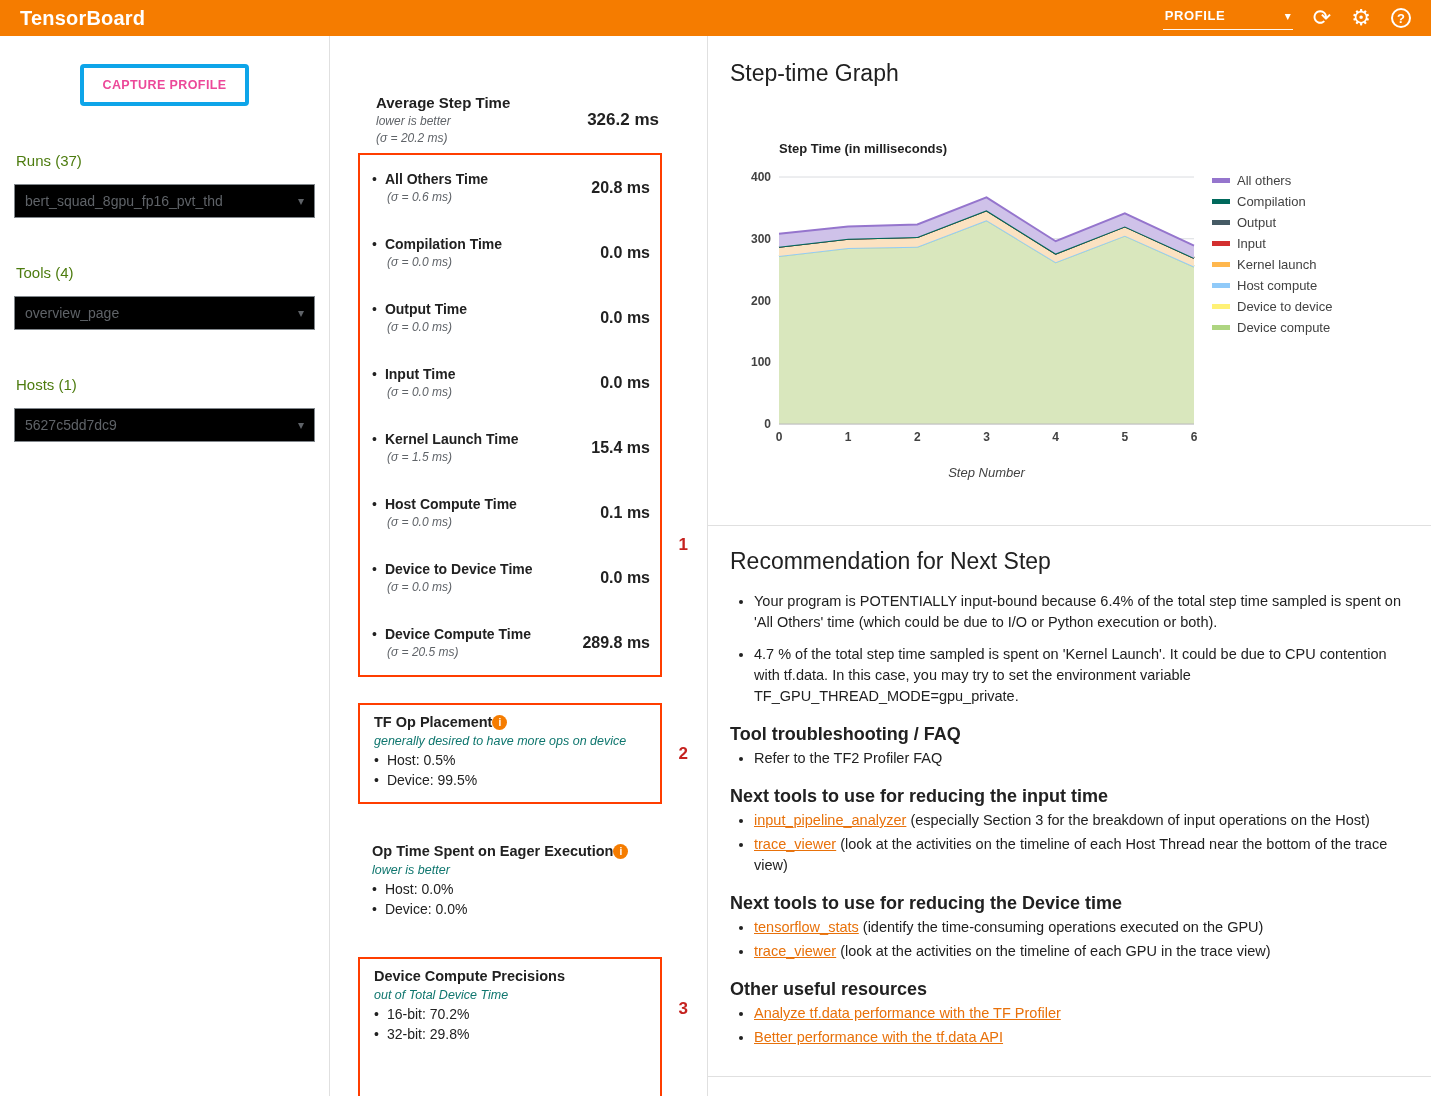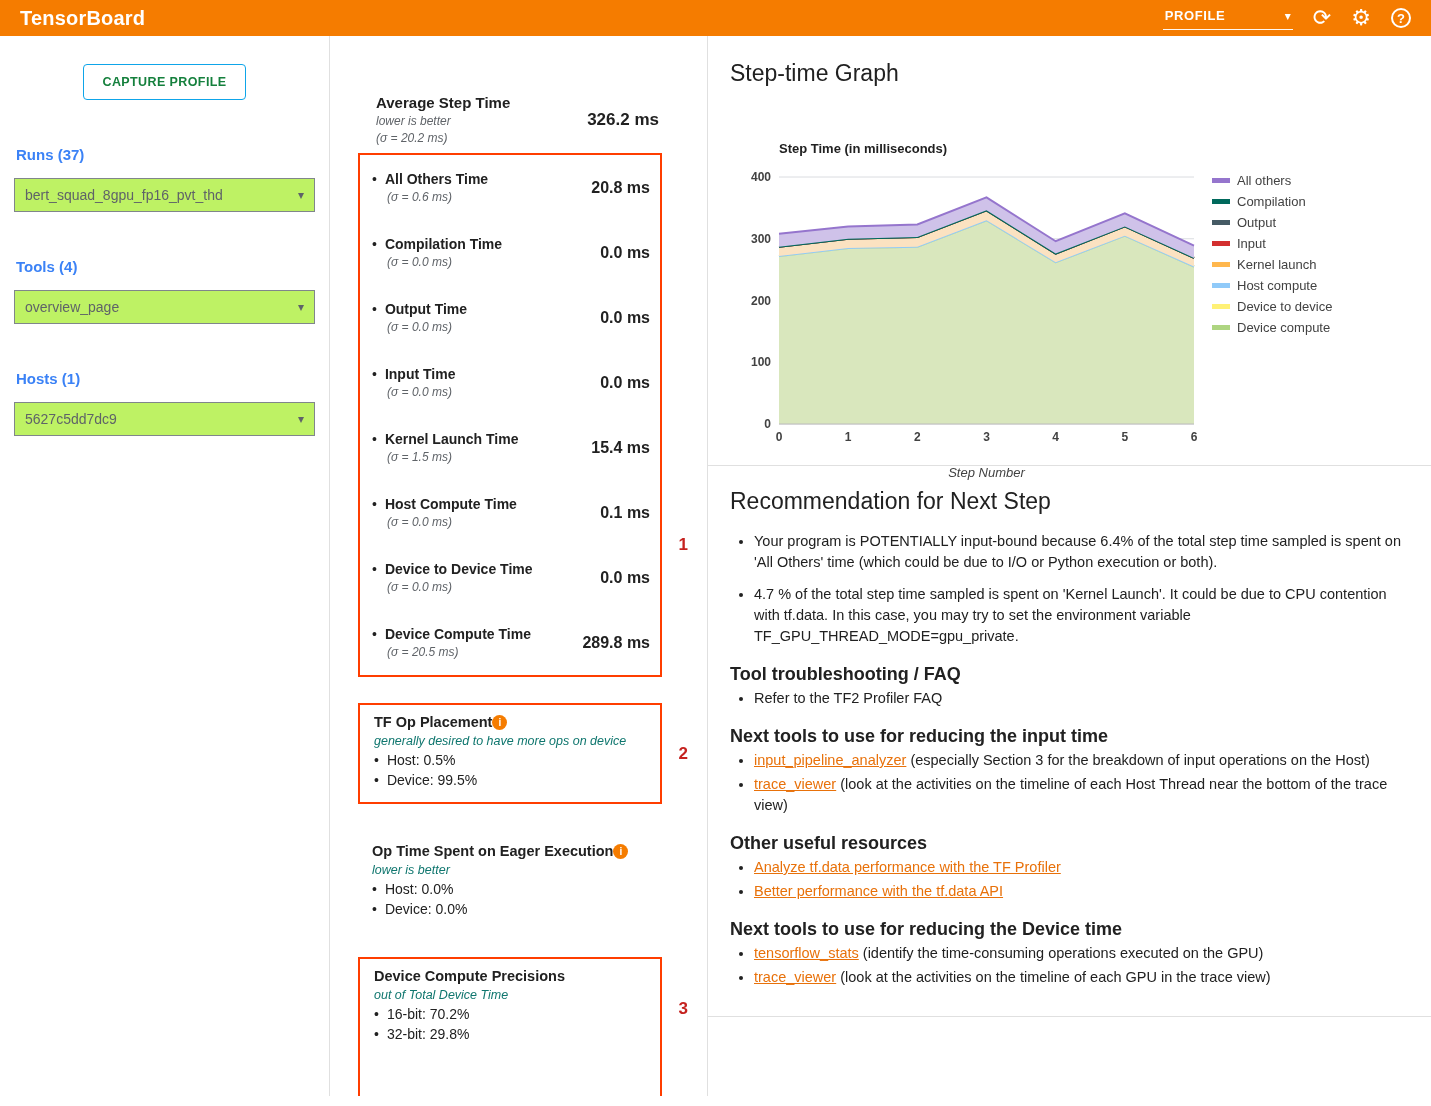--- a/index.html
+++ b/index.html
@@ -18,24 +18,24 @@
   .help-icon { width: 20px; height: 20px; border: 2px solid #fff; border-radius: 50%; display: flex;
     align-items: center; justify-content: center; font-size: 13px; font-weight: 700; cursor: pointer; }
 
   
   .main { display: flex; height: calc(100% - 46px); }
   .sidebar { width: 330px; flex: 0 0 330px; border-right: 1px solid #e0e0e0; padding: 28px 14px 0 14px; }
   .middle { width: 378px; flex: 0 0 378px; border-right: 1px solid #e0e0e0; padding: 24px 0 0 22px; overflow: hidden; }
   .right { flex: 1; display: flex; flex-direction: column; overflow: hidden; }
 
   
-  .capture-btn { display: block; margin: 0 auto; padding: 10px 18px; background: #fff; border: 1px solid #0ea5e9;
-    border-radius: 4px; font-family: inherit; font-size: 12.5px; font-weight: 700; letter-spacing: .4px; color: #15803d; cursor: pointer; }
-  .side-label { margin: 46px 2px 0 2px; font-size: 15px; font-weight: 700; color: #3b82f6; }
-  .dropdown { margin-top: 15px; height: 34px; border: 1px solid #80868b; background: #bef264; display: flex;
+  .capture-btn { display: block; margin: 0 auto; padding: 10px 18px; background: #fff; border: 4px solid #0ea5e9;
+    border-radius: 4px; font-family: inherit; font-size: 12.5px; font-weight: 700; letter-spacing: .4px; color: #ec4899; cursor: pointer; }
+  .side-label { margin: 46px 2px 0 2px; font-size: 15px; font-weight: 400; color: #4d7c0f; }
+  .dropdown { margin-top: 15px; height: 34px; border: 1px solid #80868b; background: #000000; display: flex;
     align-items: center; justify-content: space-between; padding: 0 10px; cursor: pointer; }
   .dropdown .dd-val { font-size: 14px; color: #5f6368; white-space: nowrap; overflow: hidden; text-overflow: ellipsis; }
   .dropdown .caret { color: #5f6368; font-size: 12px; margin-left: 8px; }
 
   
   h2.panel-title { font-size: 23px; font-weight: 400; color: #212121; }
   .avg-row { display: flex; justify-content: space-between; margin: 34px 48px 8px 24px; }
   .avg-title { font-size: 15px; font-weight: 700; }
   .note-it { font-style: italic; font-size: 12px; color: #5f6368; margin-top: 3px; }
   .avg-value { font-size: 17px; font-weight: 700; align-self: center; }
@@ -56,21 +56,21 @@
   .info-icon { width: 15px; height: 15px; border-radius: 50%; background: #f57c00; color: #fff; font-size: 10px;
     font-weight: 700; font-style: normal; display: inline-flex; align-items: center; justify-content: center; cursor: pointer; }
   .ib-note { font-style: italic; font-size: 12.5px; color: #0f766e; margin: 4px 0 3px 0; }
   .ib-list { list-style: none; }
   .ib-list li { font-size: 14px; line-height: 19.5px; color: #212121; }
   .ib-list li::before { content: "•"; margin-right: 8px; }
   .eager { margin: 30px 45px 0 6px; }
   .box3 { padding-bottom: 40px; }
 
   
-  .graph-card { height: 430px; border-bottom: 1px solid #e0e0e0; padding: 24px 15px 0 22px; }
+  .graph-card { height: 490px; border-bottom: 1px solid #e0e0e0; padding: 24px 15px 0 22px; }
   .graph-card svg { display: block; margin: 46px 0 0 4px; }
   .c-title { font: 700 13px "Liberation Sans", sans-serif; fill: #212121; }
   .c-tick { font: 700 12px "Liberation Sans", sans-serif; fill: #424242; }
   .c-xlabel { font: italic 13px "Liberation Sans", sans-serif; fill: #424242; }
   .c-legend { font: 13px "Liberation Sans", sans-serif; fill: #424242; }
 
   .rec-card { height: 551px; border-bottom: 1px solid #e0e0e0; padding: 22px 26px 0 22px; }
   .rec-bullets { margin: 16px 0 0 0; padding-left: 24px; }
   .rec-bullets li { font-size: 14.5px; line-height: 21px; margin-bottom: 11px; max-width: 660px; }
   .rec-section { margin-top: 17px; }
@@ -307,30 +307,30 @@
             </ul>
           </div>
           <div class="rec-section">
             <div class="rec-heading">Next tools to use for reducing the input time</div>
             <ul class="rec-list">
               <li><a href="#">input_pipeline_analyzer</a> (especially Section 3 for the breakdown of input operations on the Host)</li>
               <li><a href="#">trace_viewer</a> (look at the activities on the timeline of each Host Thread near the bottom of the trace view)</li>
             </ul>
           </div>
           <div class="rec-section">
+            <div class="rec-heading">Next tools to use for reducing the Device time</div>
+            <ul class="rec-list">
+              <li><a href="#">tensorflow_stats</a> (identify the time-consuming operations executed on the GPU)</li>
+              <li><a href="#">trace_viewer</a> (look at the activities on the timeline of each GPU in the trace view)</li>
+            </ul>
+          </div>
+          <div class="rec-section">
             <div class="rec-heading">Other useful resources</div>
             <ul class="rec-list">
               <li><a href="#">Analyze tf.data performance with the TF Profiler</a></li>
               <li><a href="#">Better performance with the tf.data API</a></li>
             </ul>
           </div>
-          <div class="rec-section">
-            <div class="rec-heading">Next tools to use for reducing the Device time</div>
-            <ul class="rec-list">
-              <li><a href="#">tensorflow_stats</a> (identify the time-consuming operations executed on the GPU)</li>
-              <li><a href="#">trace_viewer</a> (look at the activities on the timeline of each GPU in the trace view)</li>
-            </ul>
-          </div>
         </div>
     </div>
   </div>
 
 </div>
 
 </body></html>

